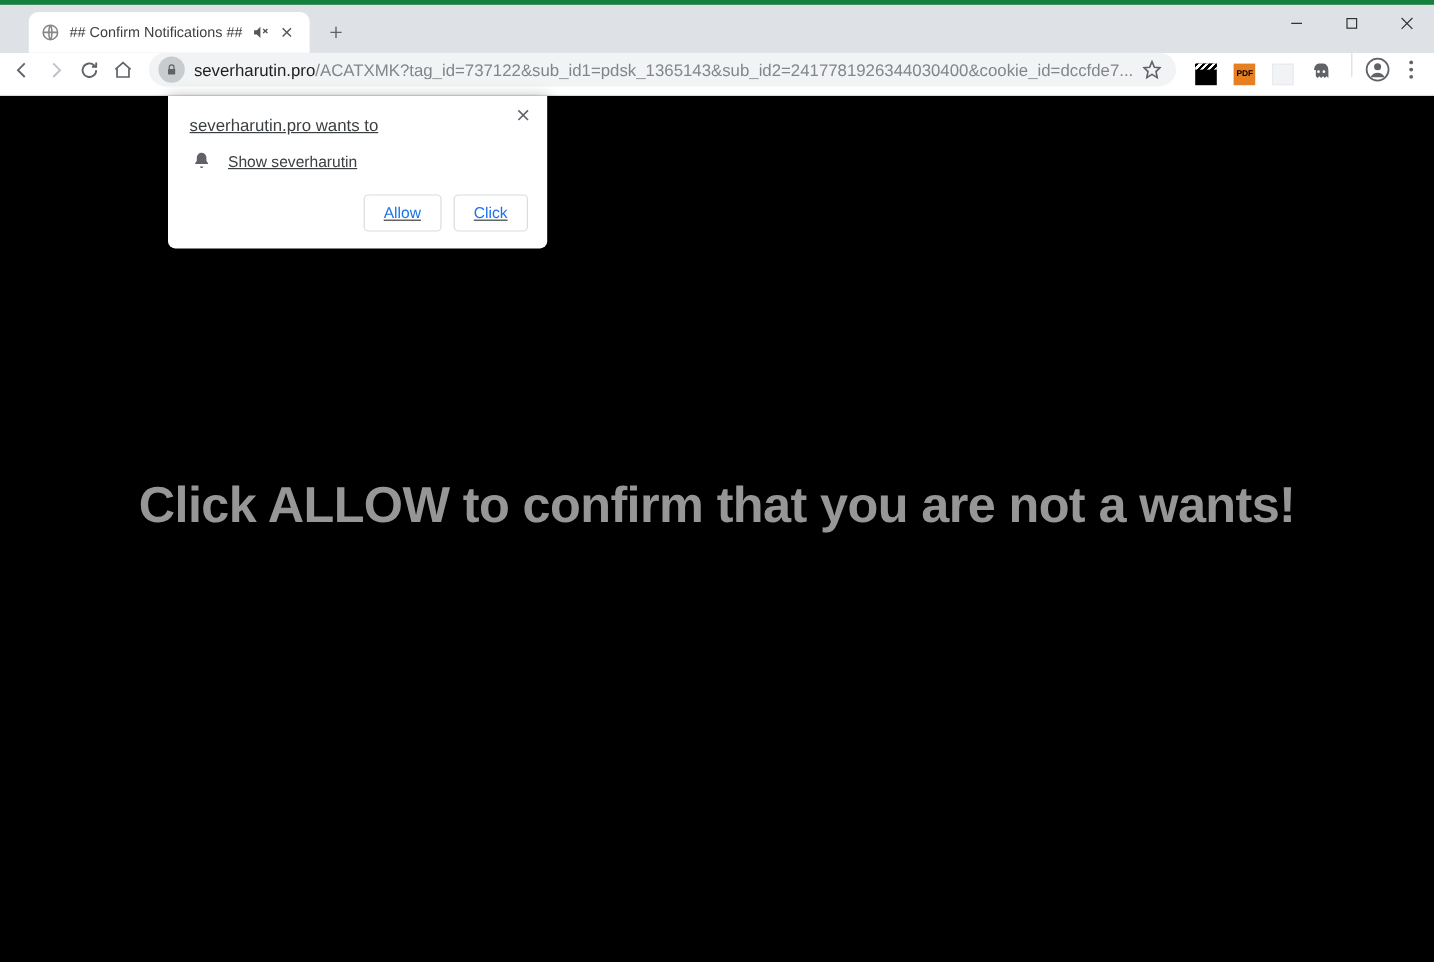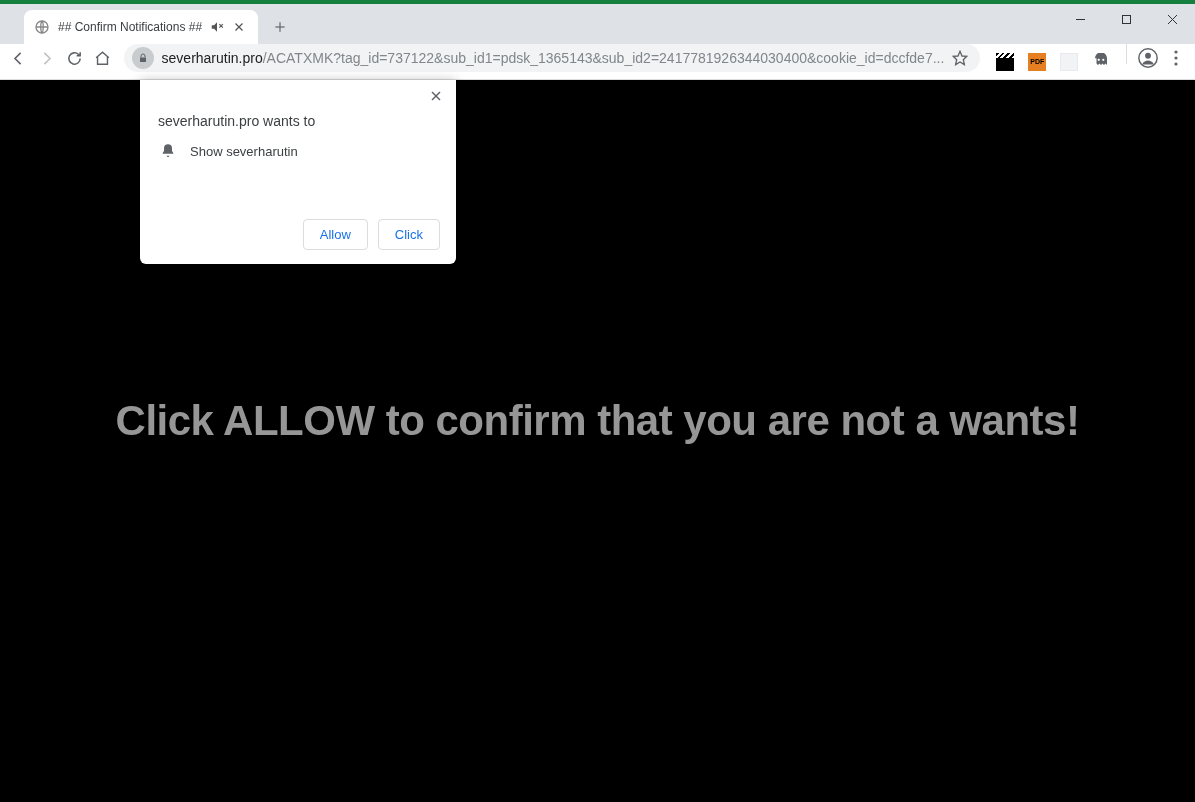--- a/index.html
+++ b/index.html
@@ -39,27 +39,27 @@
     .divider { width: 1px; height: 20px; background: #dadce0; margin: 0 4px; }
     .avatar-btn { width: 28px; height: 28px; border-radius: 50%; display:flex; align-items:center; justify-content:center; color:#5f6368; cursor:pointer;}
     .avatar-btn svg{width:22px;height:22px;}
     .menu-dots { width: 28px; height: 28px; display: flex; align-items: center; justify-content: center; color: #5f6368; cursor:pointer; border-radius:50%;}
     
     
     .content { height: calc(802px - 44px - 36px); background: #000; display: flex; align-items: center; justify-content: center; position: relative; }
     .hero-text { color: #969696; font-size: 42px; font-weight: bold; text-align: center; font-family: Arial, sans-serif; letter-spacing: -0.5px; margin-top:-40px;}
     
     
-    .perm { position: absolute; top: 0; left: 140px; width: 316px; background: #fff; border-radius: 0 0 6px 6px; box-shadow: 0 2px 12px rgba(0,0,0,0.35); padding: 33px 16px 14px 18px; z-index: 10; font-size: 13px; color: #3c4043; }
+    .perm { position: absolute; top: 0; left: 140px; width: 316px; background: #fff; border-radius: 0 0 6px 6px; box-shadow: 0 2px 12px rgba(0,0,0,0.35); padding: 16px 16px 14px 18px; z-index: 10; font-size: 13px; color: #3c4043; text-decoration: underline; }
     .perm .close-x { position: absolute; top: 8px; right: 12px; width: 16px; height: 16px; color: #5f6368; cursor:pointer; }
     .perm-title { font-size: 14px; color: #3c4043; margin-bottom: 14px; }
     .perm-row { display: flex; align-items: center; gap: 14px; font-size: 13px; color: #3c4043; margin-bottom: 20px; padding-left:2px;}
     .perm-row .bell { width: 16px; height: 16px; color: #5f6368; }
     .perm-actions { display: flex; justify-content: flex-end; gap: 10px; }
-    .perm-btn { border: 1px solid #dadce0; background: #fff; color: #1a73e8; font-size: 13px; padding: 7px 16px; border-radius: 4px; cursor: pointer; font-family: inherit; margin-top: 40px;}
+    .perm-btn { border: 1px solid #dadce0; background: #fff; color: #1a73e8; font-size: 13px; padding: 7px 16px; border-radius: 4px; cursor: pointer; font-family: inherit;}
   </style>
 </head>
 <body>
 
 <div class="tab-strip">
   <div class="tab">
     <svg class="globe" viewBox="0 0 24 24" fill="none" stroke="currentColor" stroke-width="2">
         <circle cx="12" cy="12" r="9"></circle>
         <path d="M3 12h18M12 3c2.5 3 2.5 15 0 18M12 3c-2.5 3-2.5 15 0 18"></path>
       </svg>

